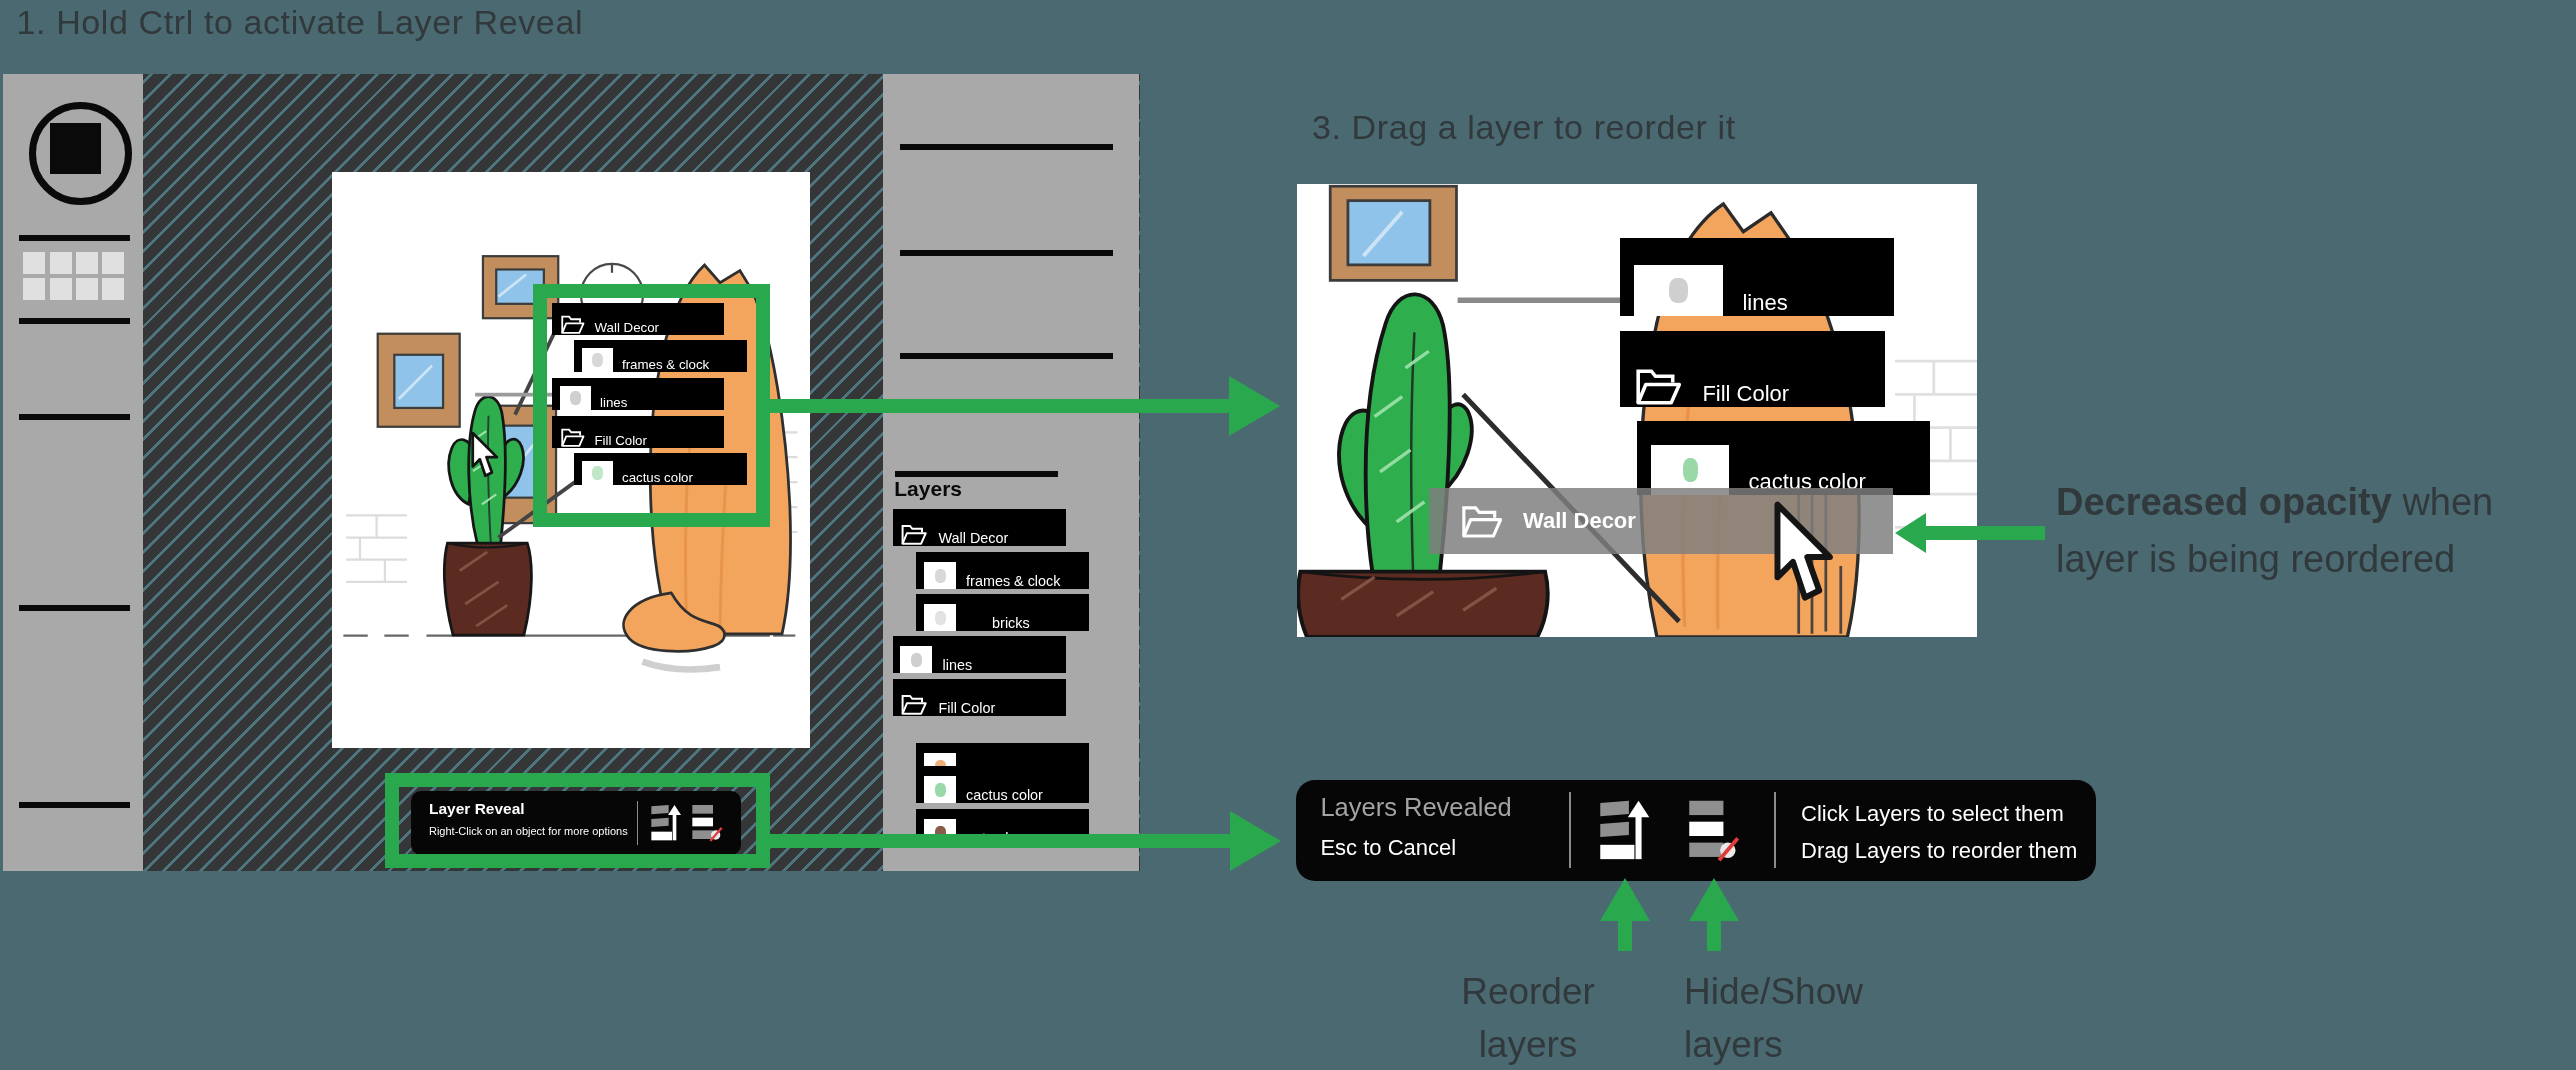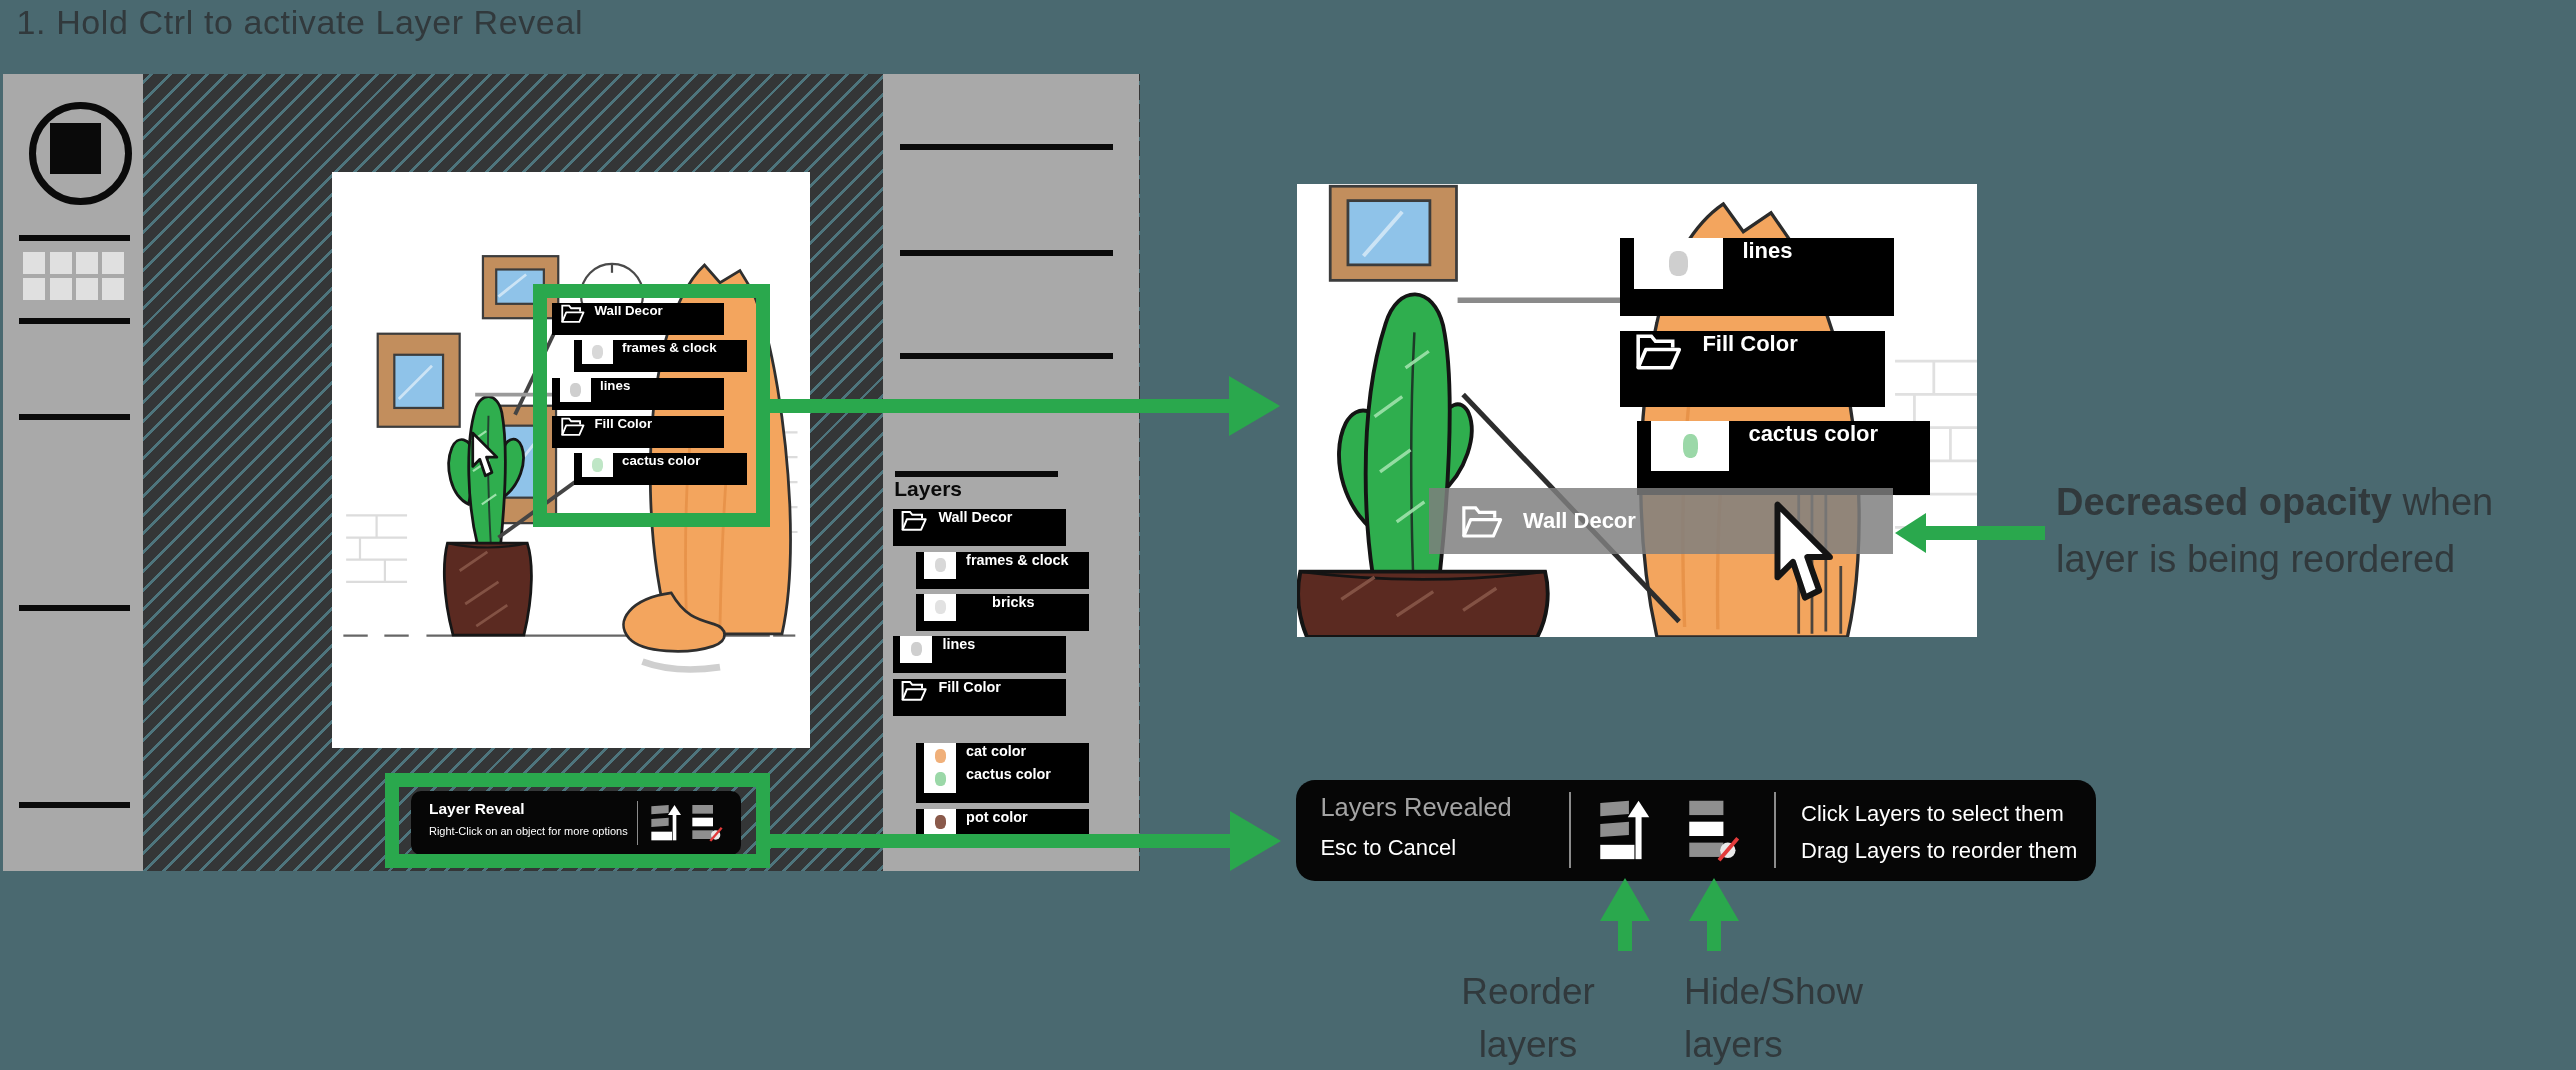--- a/index.html
+++ b/index.html
@@ -10,21 +10,21 @@
   
   .app{left:3.3px;top:74px;width:1137px;height:797px;
        background:repeating-linear-gradient(135deg,rgba(0,0,0,0) 0 10.5px,#4e757d 10.5px 13.3px),#343637;}
   .sidebar{left:0;top:0;width:140px;height:797px;background:#a9a9a9;}
   .blkline{background:#0a0a0a;height:5.5px;width:111px;left:15.5px;}
   .cell{width:22px;height:22px;background:#e0e0e0;}
   .canvas{left:329px;top:98px;width:478px;height:576px;background:#ffffff;}
   .panel{left:880px;top:0;width:256px;height:797px;background:#a9a9a9;}
   .pline{background:#0a0a0a;height:5.5px;left:16.6px;width:213px;}
   
-  .bb{background:#000;color:#fff;display:flex;align-items:flex-start;font-weight:bold;}
+  .bb{background:#000;color:#fff;display:flex;align-items:flex-end;font-weight:normal;}
   .c-bar{height:32px;font-size:13.3px;gap:8.9px;padding-left:7.8px;box-sizing:border-box;}
   .p-row{height:37px;font-size:14.4px;gap:10px;padding-left:7.8px;box-sizing:border-box;}
   .s3-bar{font-size:22px;gap:19px;padding-left:14.4px;box-sizing:border-box;}
   .thumb{background:#fff;flex:none;display:flex;align-items:center;justify-content:center;}
   .c-bar .thumb{width:31px;height:24.4px;}
   .p-row .thumb{width:32px;height:26.6px;}
   .mk{display:block;width:11px;height:14.4px;border-radius:40%;}
   .icn-folder{flex:none;}
   .c-bar .icn-folder{width:25.5px;height:21px;}
   .p-row .icn-folder{width:28px;height:23px;}
@@ -259,20 +259,21 @@
     </div>
     <div class="abs greenbox" style="left:382px;top:699px;width:385px;height:95px;"></div>
   </div>
 
   <div class="abs ga-stem" style="left:769px;top:399px;width:460px;height:14.4px;"></div>
   <div class="abs ga-head-r" style="left:1229px;top:376px;"></div>
 
   <div class="abs ga-stem" style="left:770px;top:834px;width:460px;height:14.4px;"></div>
   <div class="abs ga-head-r" style="left:1230px;top:811px;"></div>
 
+  <div class="abs heading" style="left:1312px;top:108px;">3. Drag a layer to reorder it</div>
 
   <div class="abs shot3">
     <svg class="abs" style="left:0;top:0;" width="680" height="453" viewBox="0 0 1228 818">
 
       <rect x="60" y="4" width="228" height="170" fill="#c28e5d" stroke="#3c3c3c" stroke-width="5"></rect>
       <rect x="92" y="30" width="148" height="116" fill="#8fc3e9" stroke="#3c3c3c" stroke-width="5"></rect>
       <path d="M120 130 l70 -80" stroke="#fff" stroke-width="7" opacity="0.55" fill="none"></path>
 
       <g stroke="#e0e0e0" stroke-width="5" fill="none">
         <path d="M1080 320 h148 M1080 380 h148 M1150 320 v60 M1080 440 h148 M1115 380 v60 M1080 500 h148 M1180 440 v60 M1080 560 h148 M1140 500 v60 M1080 620 h148"></path>

